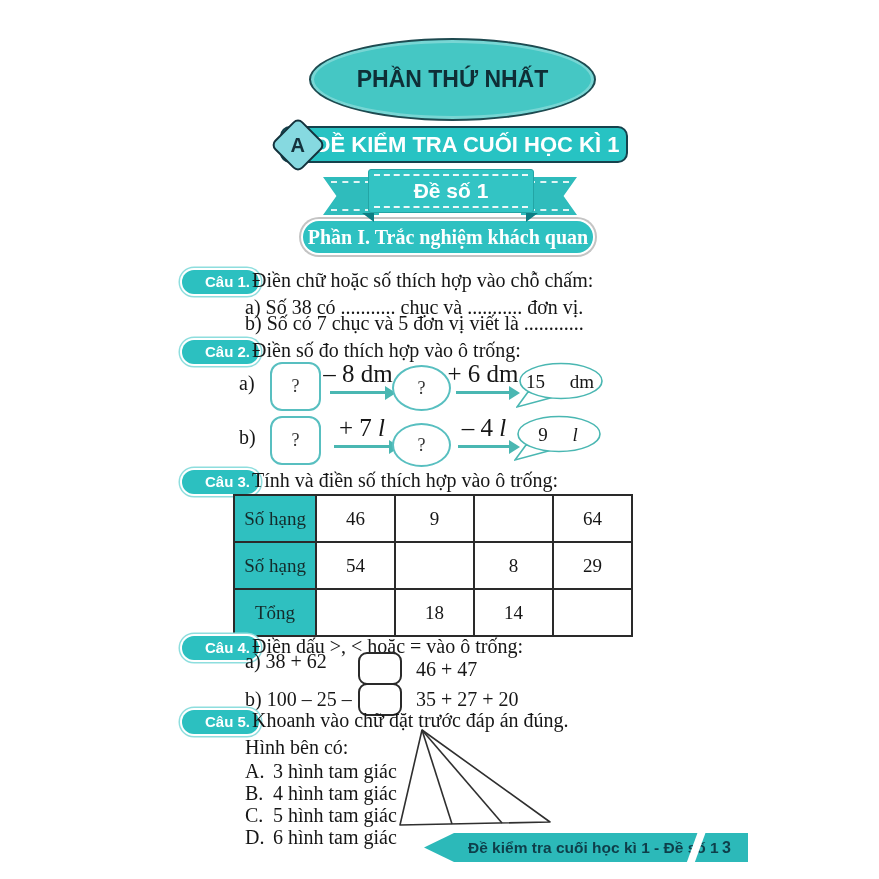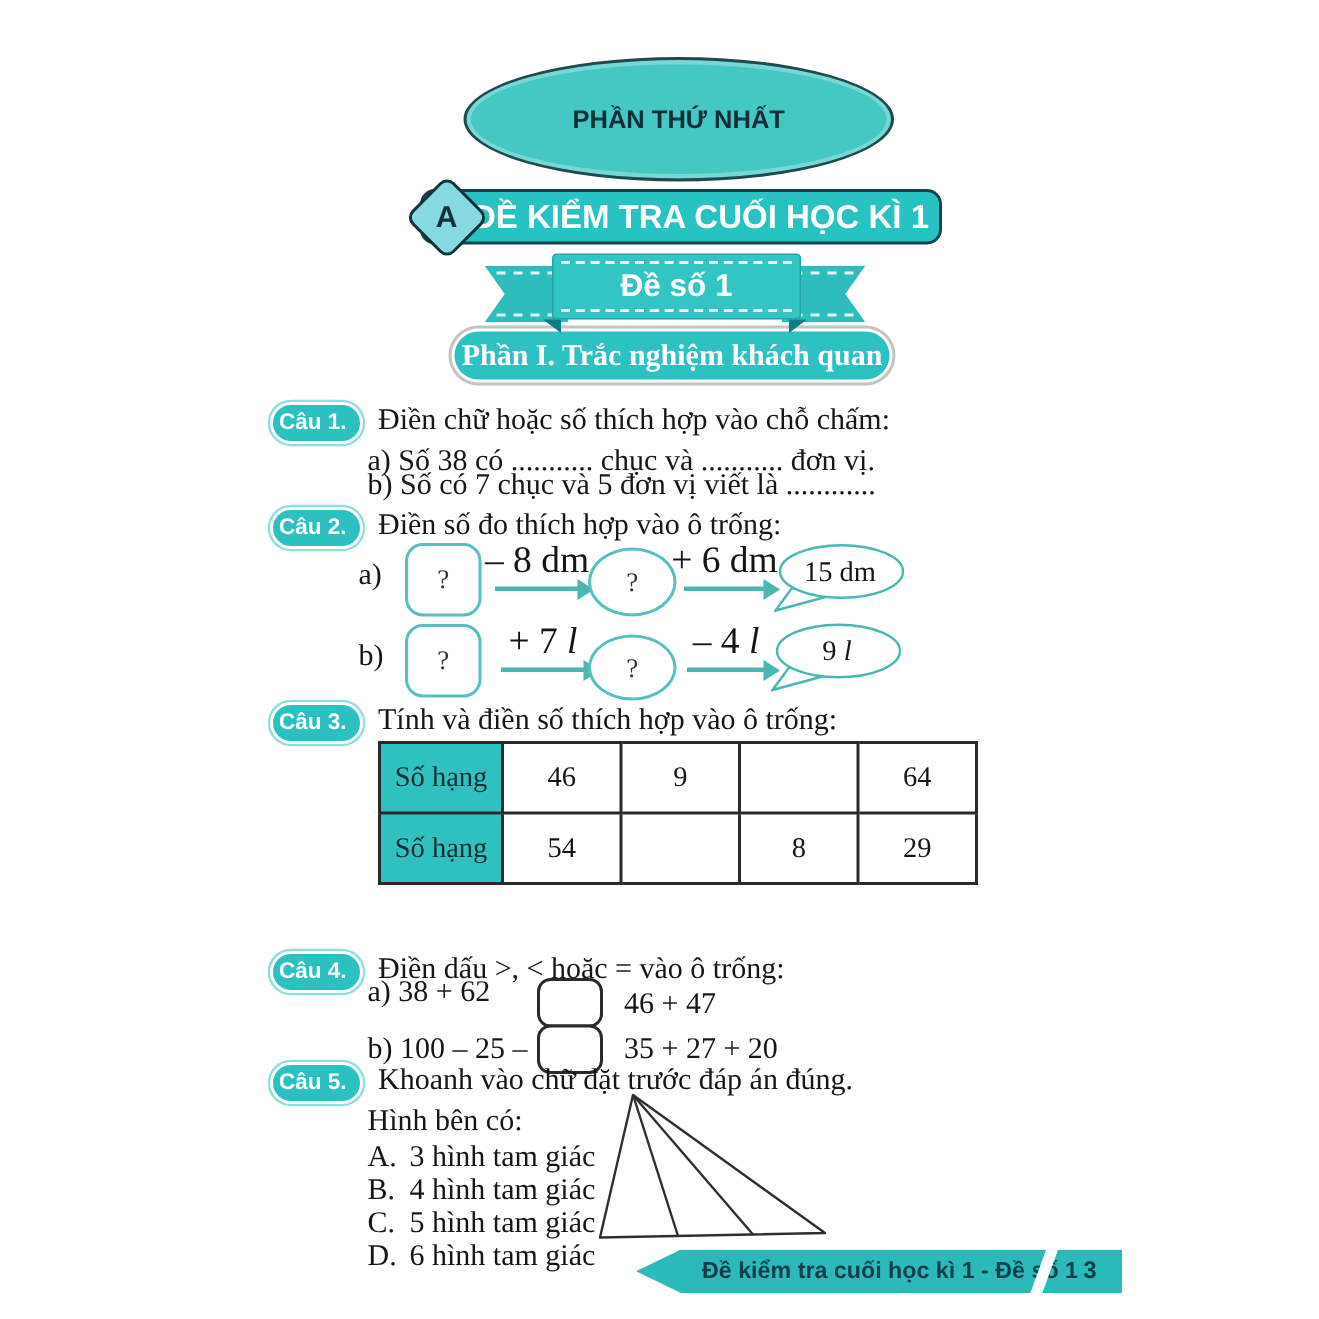--- a/index.html
+++ b/index.html
@@ -10,21 +10,21 @@
   }
   .abs{position:absolute;}
 
   
   .part-ellipse{
     left:309px;top:38px;width:283px;height:79px;
     background:#45c7c4;border:2px solid #1e4a50;border-radius:50%;
     box-shadow:inset 0 0 0 3px rgba(255,255,255,.28);
     display:flex;flex-direction:row;justify-content:center;align-items:center;
     font-family:"Liberation Sans","DejaVu Sans",sans-serif;
-    font-weight:bold;font-size:17px;line-height:29px;color:#0f2e36;
+    font-weight:bold;font-size:23px;line-height:29px;color:#0f2e36;
     text-align:center;
   }
 
   
   .section-bar{
     left:280px;top:126px;width:348px;height:37px;
     background:#27c3c3;border:2.5px solid #16424d;border-radius:10px;
     display:flex;align-items:center;justify-content:center;
     font-family:"Liberation Sans","DejaVu Sans",sans-serif;
     font-weight:bold;font-size:22px;color:#ffffff;
@@ -77,21 +77,21 @@
     display:flex;align-items:center;justify-content:center;
     font-weight:bold;font-size:20px;color:#ffffff;white-space:nowrap;
   }
 
   
   .qbadge{
     position:absolute;left:182px;
     background:#2cc0c0;color:#ffffff;
     font-family:"Liberation Sans","DejaVu Sans",sans-serif;
     font-weight:bold;font-size:15px;line-height:21px;
-    padding:1px 9px 2px 4px;border-radius:13px;
+    padding:1px 9px 2px 23px;border-radius:13px;
     box-shadow:0 0 0 2px #ffffff,0 0 0 3.5px #8edede;
     white-space:nowrap;
   }
   .qprompt{position:absolute;left:252px;font-size:20px;white-space:nowrap;}
   .qline{position:absolute;left:245px;font-size:20px;white-space:nowrap;}
 
   
   .chain-label{position:absolute;font-size:20px;}
   .qbox{
     position:absolute;border:2px solid #58bfc0;border-radius:12px;
@@ -111,25 +111,25 @@
   .alabel{
     position:absolute;bottom:6px;left:50%;transform:translateX(-50%);
     font-size:25px;white-space:nowrap;color:#161616;
   }
   .unit-italic{font-style:italic;}
   .bubble{position:absolute;}
   .bubble svg{position:absolute;left:0;top:0;}
   .bubble-text{
     position:absolute;left:0;top:0;width:100%;height:82%;
     display:flex;align-items:center;justify-content:center;
-    font-size:19px;white-space:nowrap;
-  }
-
-  
-  .sum-table{position:absolute;left:252px;top:494px;border-collapse:collapse;}
+    font-size:19px;white-space:nowrap;gap:10px;
+  }
+
+  
+  .sum-table{position:absolute;left:233px;top:494px;border-collapse:collapse;}
   .sum-table td{
     border:2px solid #2a2a2a;height:45px;text-align:center;
     font-size:19px;padding:0;
   }
   .sum-table td.hdr{background:#2fc0c0;width:80px;color:#142b2b;}
   .sum-table td.cell{width:77px;background:#ffffff;}
 
   
   .cmp-left{position:absolute;left:245px;font-size:20px;white-space:nowrap;}
   .cmp-right{position:absolute;left:416px;font-size:20px;white-space:nowrap;}
@@ -241,20 +241,27 @@
     <td class="cell">9</td>
     <td class="cell"></td>
     <td class="cell">64</td>
   </tr>
   <tr>
     <td class="hdr">Số hạng</td>
     <td class="cell">54</td>
     <td class="cell"></td>
     <td class="cell">8</td>
     <td class="cell">29</td>
+  </tr>
+  <tr>
+    <td class="hdr">Tổng</td>
+    <td class="cell"></td>
+    <td class="cell">18</td>
+    <td class="cell">14</td>
+    <td class="cell"></td>
   </tr>
 </tbody>
   </table>
 
 <span class="qbadge" style="top:636px">Câu 4.</span>
 <span class="qprompt" style="top:635px">Điền dấu &gt;, &lt; hoặc = vào ô trống:</span>
 
 <span class="cmp-left" style="top:650px">a) 38 + 62</span>
 <span class="ansbox" style="top:652px"></span>
 <span class="cmp-right" style="top:658px">46 + 47</span>

